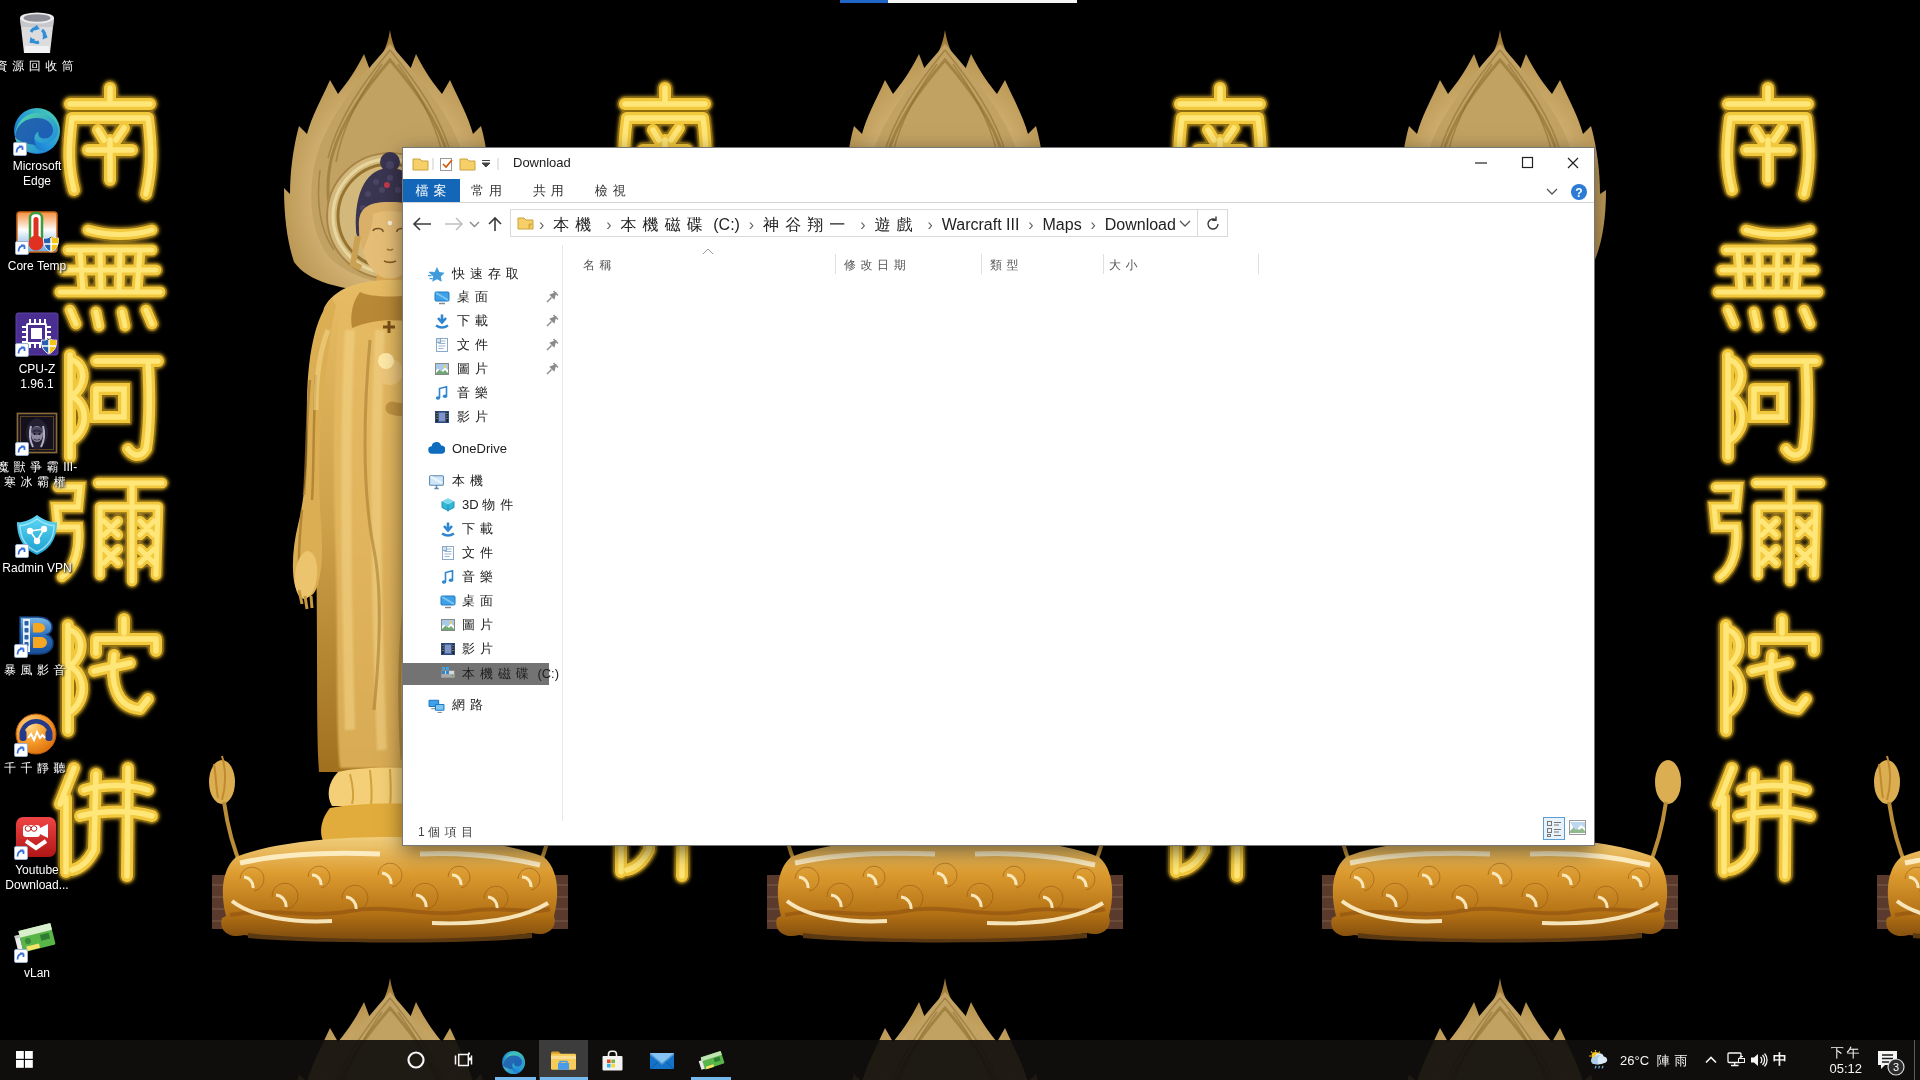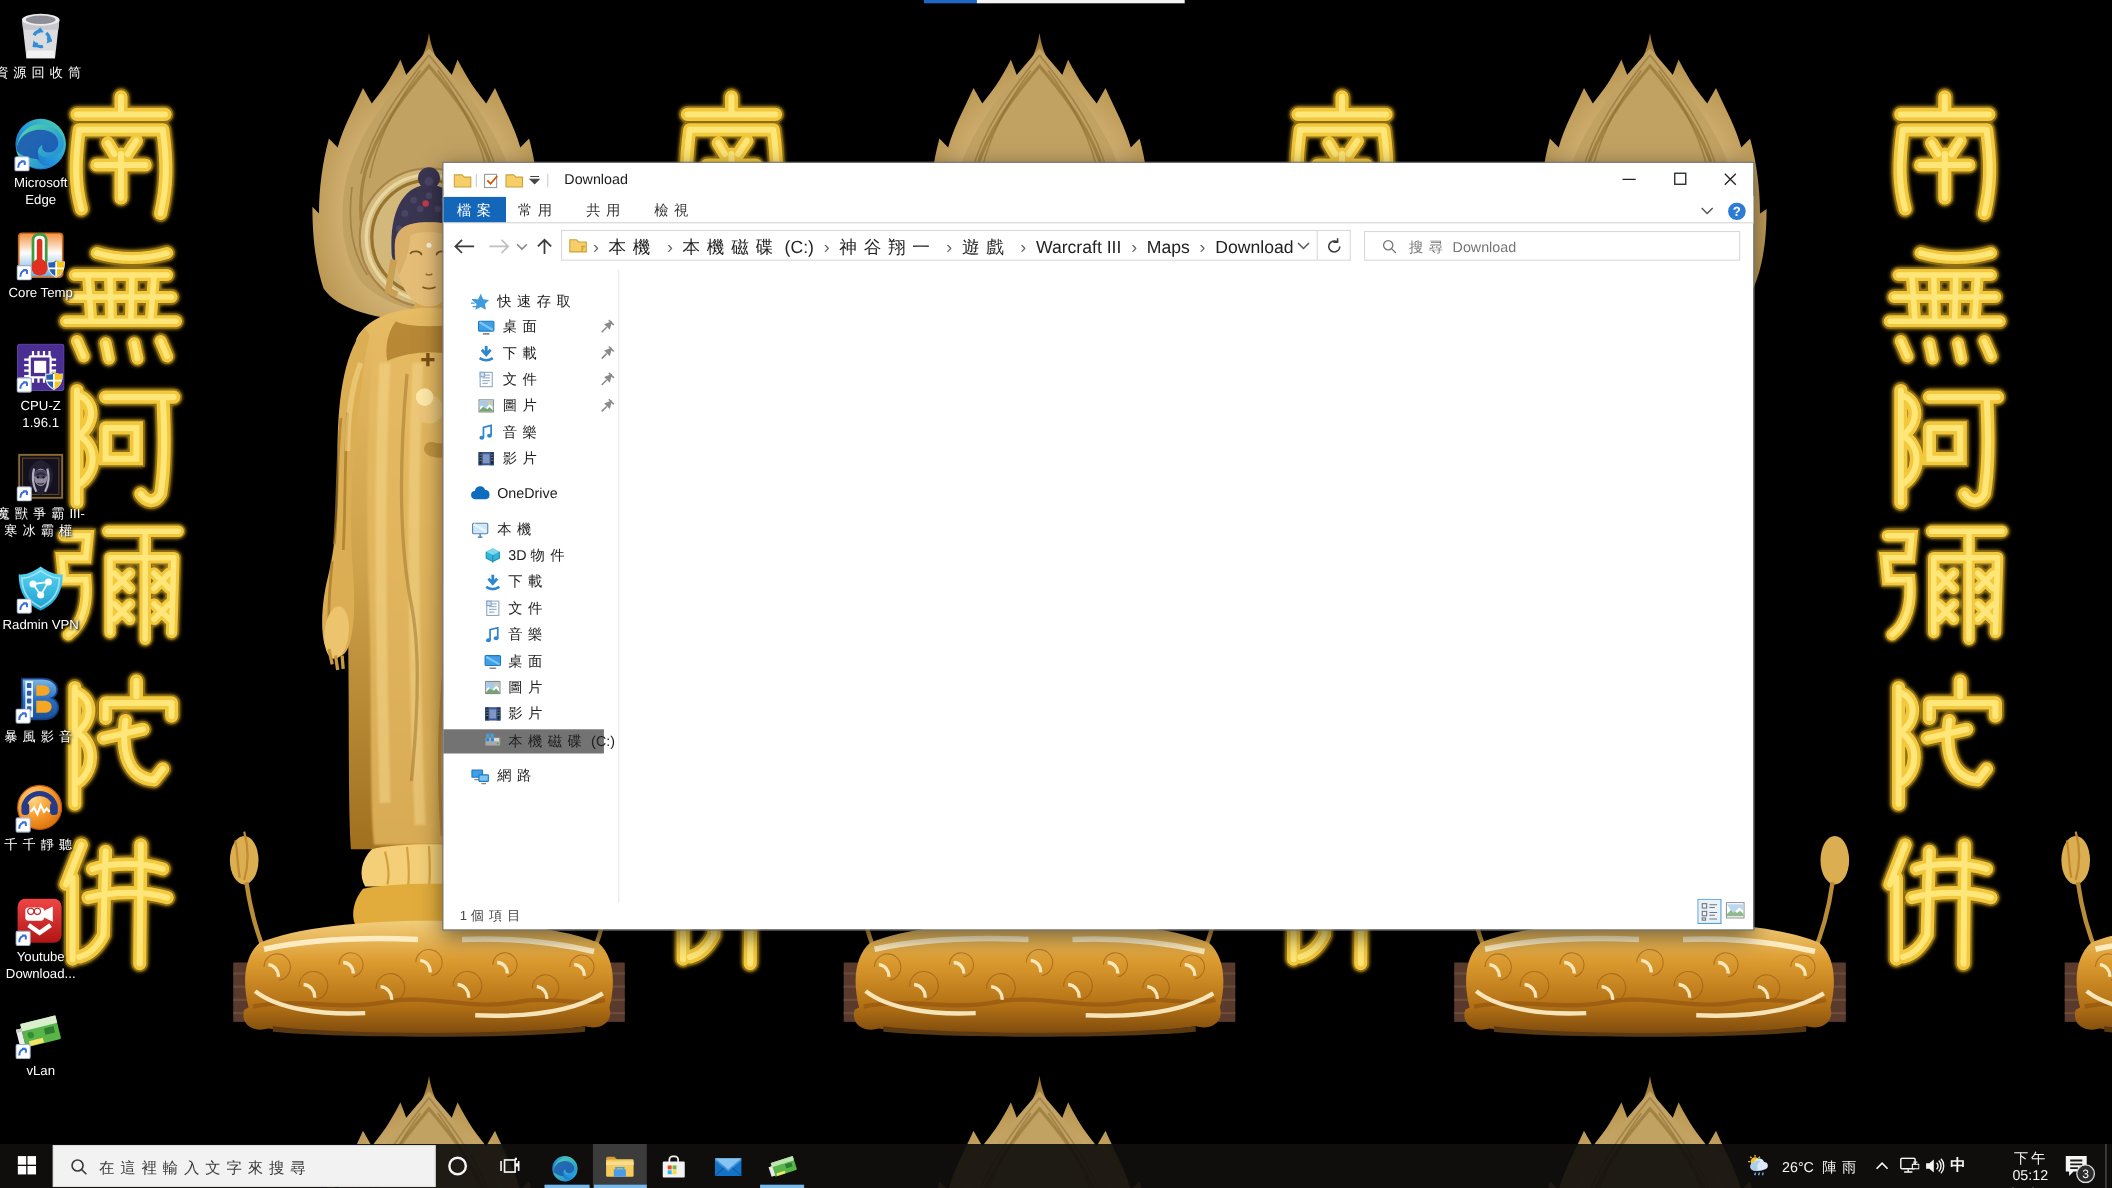--- a/index.html
+++ b/index.html
@@ -412,28 +412,34 @@
   </div>
   <svg class="abs" style="right:6px;top:9px" width="12" height="10" viewBox="0 0 12 10">
         <path d="M1,2 l5,5 l5,-5" stroke="#555" stroke-width="1.3" fill="none"></path>
       </svg>
  </div>
  <div class="abs" style="left:795px;top:61px;width:30px;height:28px;border:1px solid #d9d9d9;border-left:none">
   <svg class="abs" style="left:7px;top:6px" width="16" height="16" viewBox="0 0 16 16">
         <path d="M13,8 a5,5 0 1 1 -2.2,-4.1 M11,0.5 v3.8 h-3.8" stroke="#3b3b3b" stroke-width="1.4" fill="none"></path>
       </svg>
  </div>
- <div class="abs" style="left:837px;top:62px;width:342px;height:27px;border:1px solid #d9d9d9;background:#fff">
-  <svg class="abs" style="left:15px;top:6px" width="14" height="14" viewBox="0 0 14 14">
-        <circle cx="6" cy="6" r="4.2" stroke="#777" fill="none" stroke-width="1.2"></circle>
-        <path d="M9,9 l4,4" stroke="#777" stroke-width="1.2"></path>
+
+ <div class="abs" style="left:177px;top:104px;width:1014px;height:24px;font-size:12px;color:#555">
+  <svg class="abs" style="left:122px;top:-4px" width="12" height="8" viewBox="0 0 12 8">
+        <path d="M1,6 l5,-5 l5,5" stroke="#999" fill="none"></path>
       </svg>
-  <div class="abs" style="left:40px;top:5px;color:#757575;font-size:13px"><span class="cjk">搜尋</span> Download</div>
+  <div class="abs" style="left:3px;top:5px"><span class="cjk">名稱</span></div>
+  <div class="abs" style="left:264px;top:5px"><span class="cjk">修改日期</span></div>
+  <div class="abs" style="left:410px;top:5px"><span class="cjk">類型</span></div>
+  <div class="abs" style="left:529px;top:5px"><span class="cjk">大小</span></div>
+  <div class="abs" style="left:255px;top:2px;width:1px;height:20px;background:#e0e0e0"></div>
+  <div class="abs" style="left:401px;top:2px;width:1px;height:20px;background:#e0e0e0"></div>
+  <div class="abs" style="left:523px;top:2px;width:1px;height:20px;background:#e0e0e0"></div>
+  <div class="abs" style="left:678px;top:2px;width:1px;height:20px;background:#e0e0e0"></div>
  </div>
-
 
 
  <div class="abs" style="left:159px;top:97px;width:1px;height:576px;background:#e8e8e8"></div>
  <div id="nav" class="abs" style="left:0;top:97px;width:159px;height:576px;font-size:13px;color:#202020">
   <svg width="0" height="0">
         <defs>
    <g id="i-desk">
             <rect x="1" y="3" width="14" height="9" rx="1" fill="#3ea0e8" stroke="#1d7ac2"></rect>
             <path d="M2,4 l12,7" stroke="#7cc6f2" stroke-width="2"></path>
             <path d="M5,14.5 h6" stroke="#888" stroke-width="1.5"></path>
@@ -640,27 +646,20 @@
 
 <div id="taskbar" class="abs" style="left:0;top:1040px;width:1920px;height:40px;background:rgba(16,15,13,.92)">
  <svg class="abs" style="left:16px;top:11px" width="17" height="17" viewBox="0 0 17 17">
       <g fill="#fff">
         <rect x="0" y="0" width="7.8" height="7.8"></rect>
         <rect x="9" y="0" width="7.8" height="7.8"></rect>
         <rect x="0" y="9" width="7.8" height="7.8"></rect>
         <rect x="9" y="9" width="7.8" height="7.8"></rect>
       </g>
     </svg>
- <div class="abs" style="left:48px;top:1px;width:348px;height:38px;background:#f2f2f2;border:1px solid #e0e0e0">
-  <svg class="abs" style="left:15px;top:11px" width="16" height="16" viewBox="0 0 16 16">
-        <circle cx="6.5" cy="6.5" r="5" stroke="#3b3b3b" fill="none" stroke-width="1.5"></circle>
-        <path d="M10.2,10.2 l4.3,4.3" stroke="#3b3b3b" stroke-width="1.5"></path>
-      </svg>
-  <div class="abs" style="left:41px;top:11px;font-size:14px;color:#3c3c3c"><span class="cjk">在這裡輸入文字來搜尋</span></div>
- </div>
  <svg class="abs" style="left:407px;top:11px" width="18" height="18" viewBox="0 0 18 18">
       <circle cx="9" cy="9" r="7.5" stroke="#f5f5f5" stroke-width="2.2" fill="none"></circle>
     </svg>
  <svg class="abs" style="left:454px;top:11px" width="19" height="18" viewBox="0 0 19 18">
       <g stroke="#f5f5f5" stroke-width="1.5" fill="none">
         <rect x="4.7" y="3.5" width="9.6" height="11"></rect>
         <path d="M1.5,4.5 v9 M17.5,4.5 v9"></path>
       </g>
       <rect x="14" y="6.5" width="3" height="3" fill="#f5f5f5"></rect>
       <rect x="14" y="1.5" width="2" height="2" fill="#f5f5f5"></rect>

